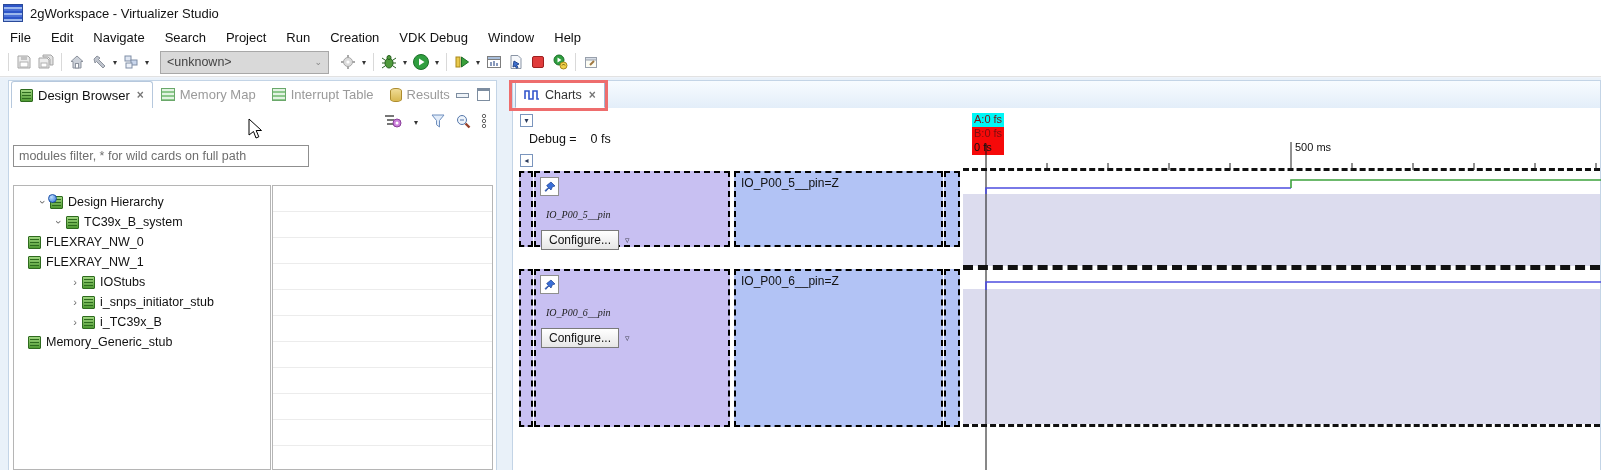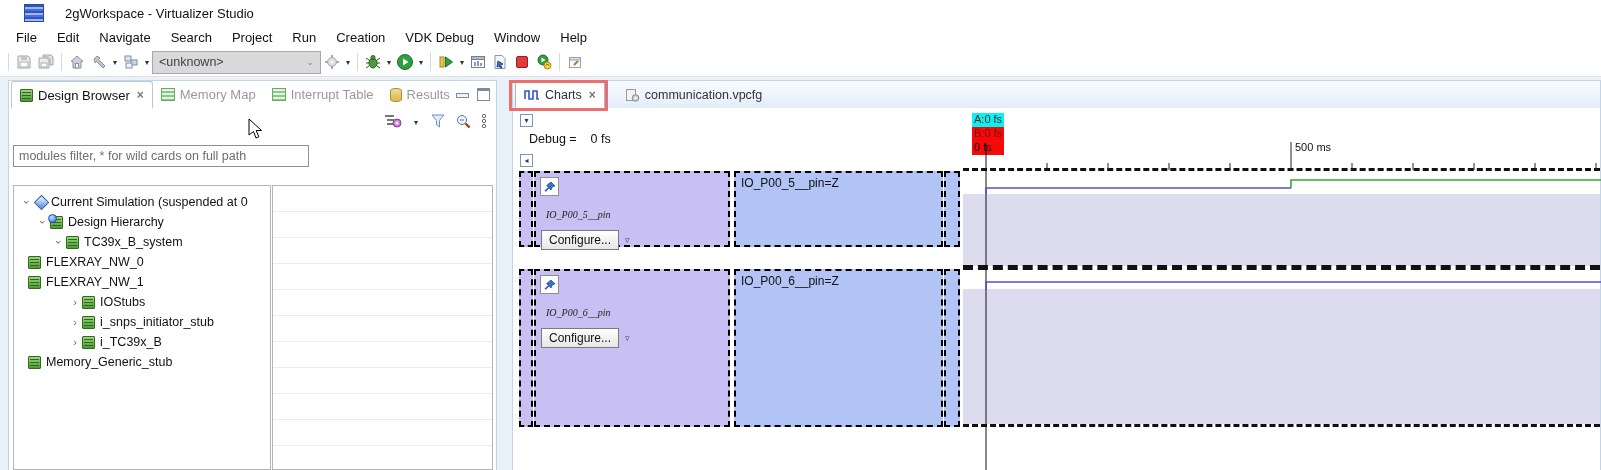--- a/index.html
+++ b/index.html
@@ -1,32 +1,32 @@
 <!DOCTYPE html>
 <html style="--cursor-a-bg: #00f6f6; --cursor-b-bg: #f60909; --marker-text: #7b1010; --name-cell-bg: #c8c0f2; --value-cell-bg: #b2c3f5; --wave-row-fill: #dcdcee; --signal-blue: #4d4de0; --signal-green: #3da23d; --annotation: #ee6d6d;"><head>
 <meta charset="utf-8">
 <style>
   html,body{margin:0;padding:0}
   body{width:1601px;height:470px;position:relative;overflow:hidden;
        font-family:"Liberation Sans",sans-serif;background:#eef3fa;font-size:13px;color:#111}
   
   .titlebar{position:absolute;left:0;top:0;width:100%;height:26px;background:#fff;
-            display:flex;align-items:center;gap:21px;padding-left:24px;box-sizing:border-box}
+            display:flex;align-items:center;gap:7px;padding-left:3px;box-sizing:border-box}
   .app-icon{width:18px;height:16px;border:1px solid #2a4a9a;
             background:repeating-linear-gradient(to bottom,#2d55c8 0 2px,#9db8ec 2px 4px,#4a6fd6 4px 6px)}
   .menubar{position:absolute;left:0;top:26px;width:100%;height:22px;background:#fff;
-           display:flex;align-items:center;padding-left:6px;box-sizing:border-box}
+           display:flex;align-items:center;box-sizing:border-box}
   .menubar span{padding:2px 10px;cursor:default}
   .toolbar{position:absolute;left:0;top:48px;width:100%;height:29px;background:#fff;
            border-bottom:1px solid #e2e2e2;display:flex;align-items:center;padding-left:4px;box-sizing:border-box}
   .tbi{display:inline-flex;align-items:center;justify-content:center;width:22px;height:22px}
   .dd{font-size:8px;color:#333;width:10px;text-align:center}
   .tsep{width:1px;height:18px;background:#d9d9d9;margin:0 4px}
   .combo{width:155px;height:21px;background:#d9d9d9;border:1px solid #a8a8a8;color:#444;
-         display:flex;align-items:center;justify-content:space-between;padding:0 6px;font-size:12.5px;margin:0 0}
+         display:flex;align-items:center;justify-content:space-between;padding:0 6px;font-size:12.5px;margin:0 8px}
   .combo .chev{color:#888;font-size:9px}
   
   .workbench{position:absolute;left:0;top:78px;width:100%;height:392px;background:#e9f1f9}
   .panel{position:absolute;background:#fff;border:1px solid #c3d4e6;box-sizing:border-box}
   #left-panel{left:8px;top:2px;width:489px;height:390px;border-bottom:none}
   #editor-panel{left:512px;top:2px;width:1089px;height:390px;border-bottom:none}
   
   .lp-tabs{height:27px;display:flex;align-items:flex-end;padding-left:2px;position:relative}
   .lp-tab{display:inline-flex;align-items:center;gap:5px;padding:4px 8px;color:#9a9a9a;height:27px;box-sizing:border-box}
   .lp-tab.active{background:#fff;border:1px solid #b6c8dd;border-bottom:none;border-radius:3px 3px 0 0;color:#111}
@@ -300,25 +300,20 @@
           </svg>
       </span>
     </div>
 
     <div class="filter-row">
       <input id="modules-filter" placeholder="modules filter, * for wild cards on full path" style="">
     </div>
 
     <div class="tree-box">
       <div style="height:6px"></div>
-      <div class="trow d0">
-        <span class="chev open">›</span>
-        <span class="ti diamond"></span>
-        <span>Current Simulation (suspended at 0</span>
-      </div>
       <div class="trow d1">
         <span class="chev open">›</span>
         <span class="ti chip hier"></span>
         <span>Design Hierarchy</span>
       </div>
       <div class="trow d2">
         <span class="chev open">›</span>
         <span class="ti chip"></span>
         <span>TC39x_B_system</span>
       </div>
@@ -369,28 +364,20 @@
 
   <div class="panel" id="editor-panel">
     <div class="ed-tabbar">
       <div class="annotation"></div>
       <span class="ed-tab active">
         <svg width="16" height="13">
             <path d="M1 11V3h4v8h4V3h4v8h2" fill="none" stroke="#3355cc" stroke-width="1.6"></path>
           </svg>
         <span>Charts</span>
         <span class="tab-close">×</span>
-      </span>
-      <span class="ed-tab" style="margin-left:12px">
-        <svg width="15" height="14">
-            <rect x="1.5" y="1.5" width="9" height="11" fill="#f3f3f3" stroke="#9a9a9a"></rect>
-            <circle cx="10.5" cy="10" r="3.3" fill="#cfcfcf" stroke="#8a8a8a"></circle>
-            <circle cx="10.5" cy="10" r="1.2" fill="#fff"></circle>
-          </svg>
-        <span>communication.vpcfg</span>
       </span>
     </div>
 
     <div class="chart-area">
 
       <span class="sq-btn" style="left:7px;top:6px">▾</span>
       <div class="difftext">
         <span>Debug =</span><b>0 fs</b>
       </div>
       <span class="sq-btn" style="left:7px;top:46px">◂</span>

